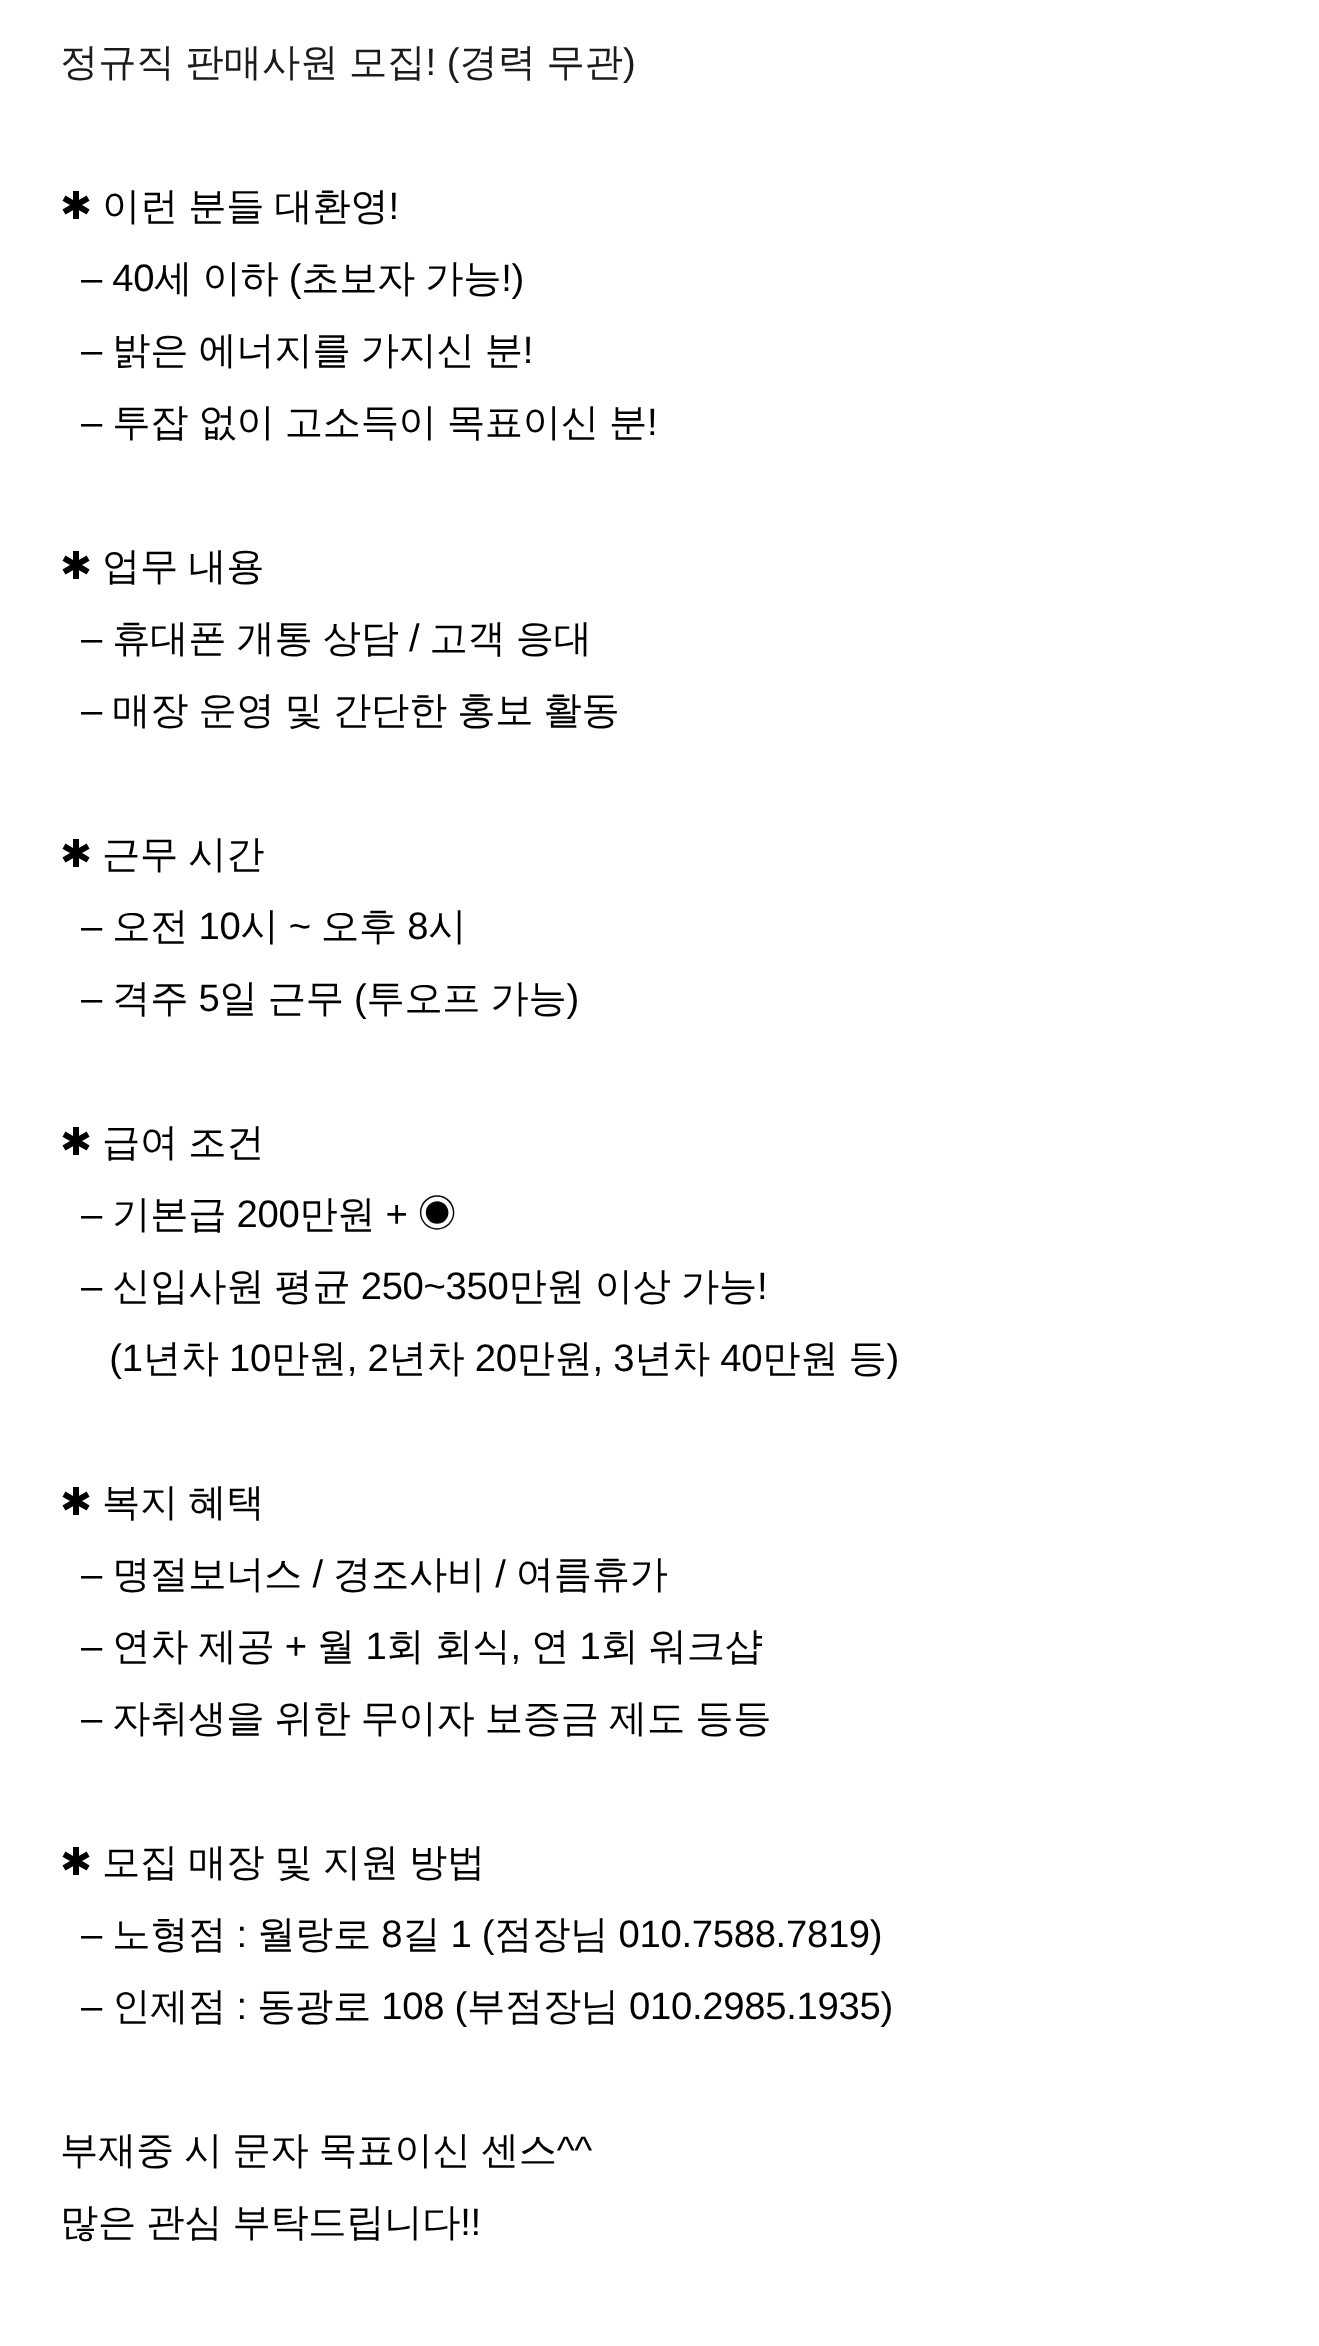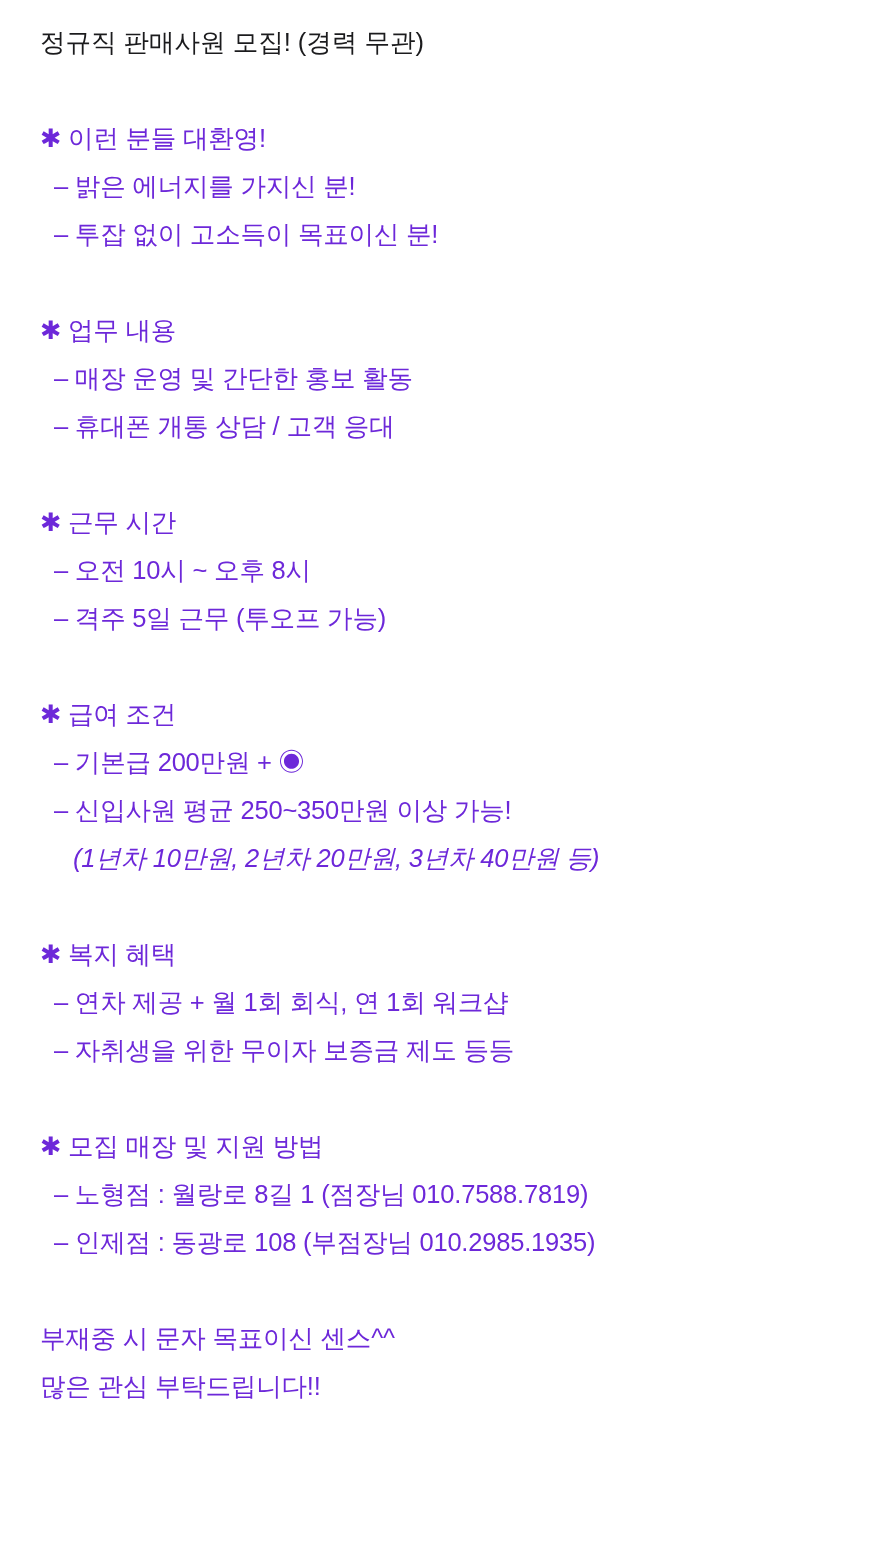--- a/index.html
+++ b/index.html
@@ -19,73 +19,74 @@
     width: 700px;
     height: 1564px;
     padding: 18px 40px 0 40px;
     background: #fff;
   }
   .line {
     font-size: 25.5px;
     line-height: 48px;
     letter-spacing: -0.2px;
     white-space: pre-wrap;
-    color: #6d28d9;
+    color: #000000;
   }
   .blank {
     height: 48px;
   }
   .indent {
     padding-left: 14px;
   }
   .indent2 {
     padding-left: 26px;
-    font-style: italic;
   }
   .title {
     font-size: 25.5px;
     line-height: 48px;
     color: #1b1b1d;
   }
 </style>
 </head>
 <body>
 
 <div class="page">
 
   <div class="title">정규직 판매사원 모집! (경력 무관)</div>
 
   <div class="blank"></div>
 
   <div class="line">✱ 이런 분들 대환영!</div>
+  <div class="line indent">– 40세 이하 (초보자 가능!)</div>
   <div class="line indent">– 밝은 에너지를 가지신 분!</div>
   <div class="line indent">– 투잡 없이 고소득이 목표이신 분!</div>
 
   <div class="blank"></div>
 
   <div class="line">✱ 업무 내용</div>
+  <div class="line indent">– 휴대폰 개통 상담 / 고객 응대</div>
   <div class="line indent">– 매장 운영 및 간단한 홍보 활동</div>
-  <div class="line indent">– 휴대폰 개통 상담 / 고객 응대</div>
 
   <div class="blank"></div>
 
   <div class="line">✱ 근무 시간</div>
   <div class="line indent">– 오전 10시 ~ 오후 8시</div>
   <div class="line indent">– 격주 5일 근무 (투오프 가능)</div>
 
   <div class="blank"></div>
 
   <div class="line">✱ 급여 조건</div>
   <div class="line indent">– 기본급 200만원 + ◉</div>
   <div class="line indent">– 신입사원 평균 250~350만원 이상 가능!</div>
   <div class="line indent2"> (1년차 10만원, 2년차 20만원, 3년차 40만원 등)</div>
 
   <div class="blank"></div>
 
   <div class="line">✱ 복지 혜택</div>
+  <div class="line indent">– 명절보너스 / 경조사비 / 여름휴가</div>
   <div class="line indent">– 연차 제공 + 월 1회 회식, 연 1회 워크샵</div>
   <div class="line indent">– 자취생을 위한 무이자 보증금 제도 등등</div>
 
   <div class="blank"></div>
 
   <div class="line">✱ 모집 매장 및 지원 방법</div>
   <div class="line indent">– 노형점 : 월랑로 8길 1 (점장님 010.7588.7819)</div>
   <div class="line indent">– 인제점 : 동광로 108 (부점장님 010.2985.1935)</div>
 
   <div class="blank"></div>

